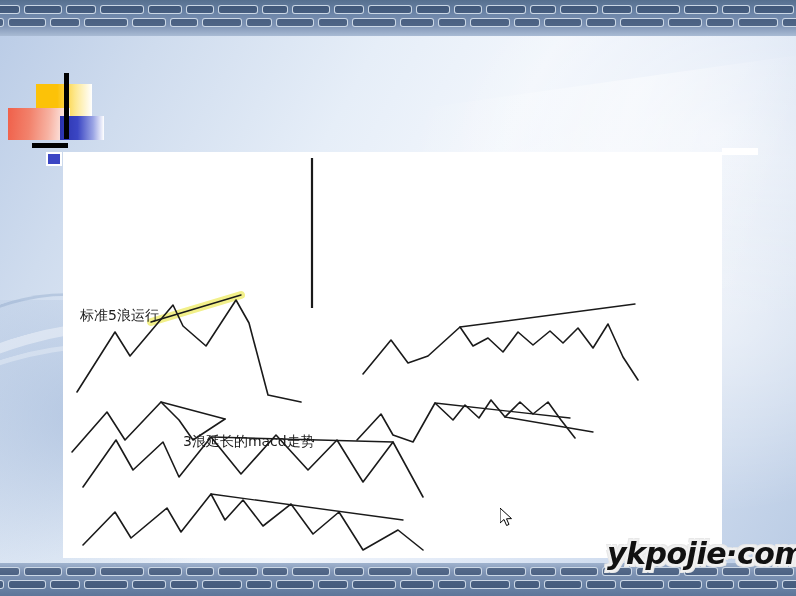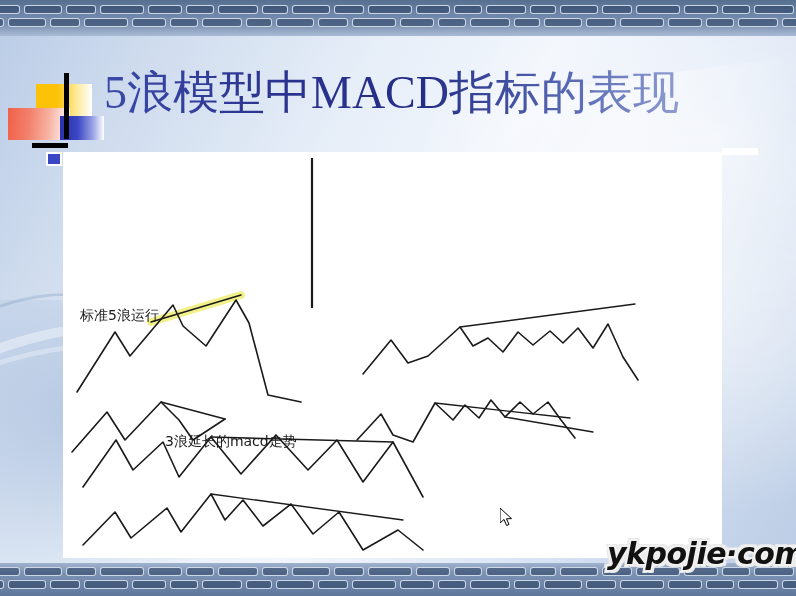--- a/index.html
+++ b/index.html
@@ -126,21 +126,21 @@
 
   .chart-label {
     position: absolute;
     font-family: "DejaVu Sans", "Liberation Sans", sans-serif;
     font-size: 14px;
     color: #1b1b1b;
     white-space: nowrap;
   }
   #label-standard  { left: 17px;  top: 155px; }
   #label-wave5     { left: 307px; top: 155px; }
-  #label-wave3     { left: 102px; top: 281px; }
+  #label-wave3     { left: 120px; top: 281px; }
 
   
   #mouse-cursor { position: absolute; left: 500px; top: 508px; width: 14px; height: 20px; }
 
   
   #watermark {
     position: absolute;
     left: 607px;
     top: 536px;
     font-family: "DejaVu Sans", "Liberation Sans", sans-serif;
@@ -270,21 +270,20 @@
       </div>
   </div>
 
   <div id="title-area">
     <div class="deco deco-yellow"></div>
     <div class="deco deco-red"></div>
     <div class="deco deco-blue"></div>
     <div class="deco deco-vbar"></div>
     <div class="deco deco-hbar"></div>
     <div class="deco deco-minisq"></div>
-    <div id="page-title">5浪模型中MACD指标的表现</div>
   </div>
 
   <div class="panel-tab"></div>
 
   <div id="content-panel">
     <svg id="chart-svg" viewBox="0 0 659 406">
         <polyline points="88,170 178,143" fill="none" stroke="#f2f08a" stroke-width="8" stroke-linejoin="round" stroke-linecap="round"></polyline>
         <polyline points="14,240 52,180 67,204 110,153 120,174 143,194 173,148 186,171 205,243 238,250" fill="none" stroke="#1a1a1a" stroke-width="1.6" stroke-linejoin="round" stroke-linecap="round"></polyline>
         <polyline points="9,300 44,260 62,288 98,250 116,268 130,288 162,267" fill="none" stroke="#1a1a1a" stroke-width="1.6" stroke-linejoin="round" stroke-linecap="round"></polyline>
         <polyline points="88,170 178,143" fill="none" stroke="#1a1a1a" stroke-width="1.4" stroke-linejoin="round" stroke-linecap="round"></polyline>

